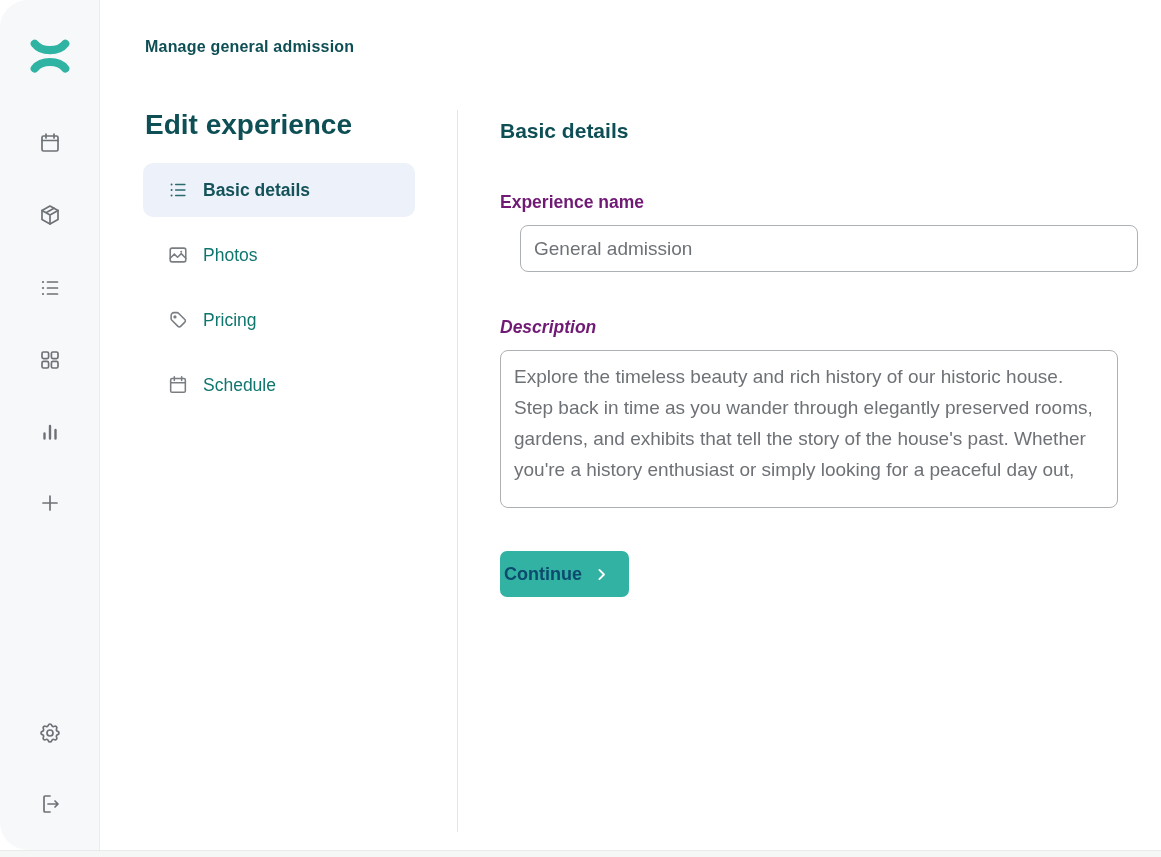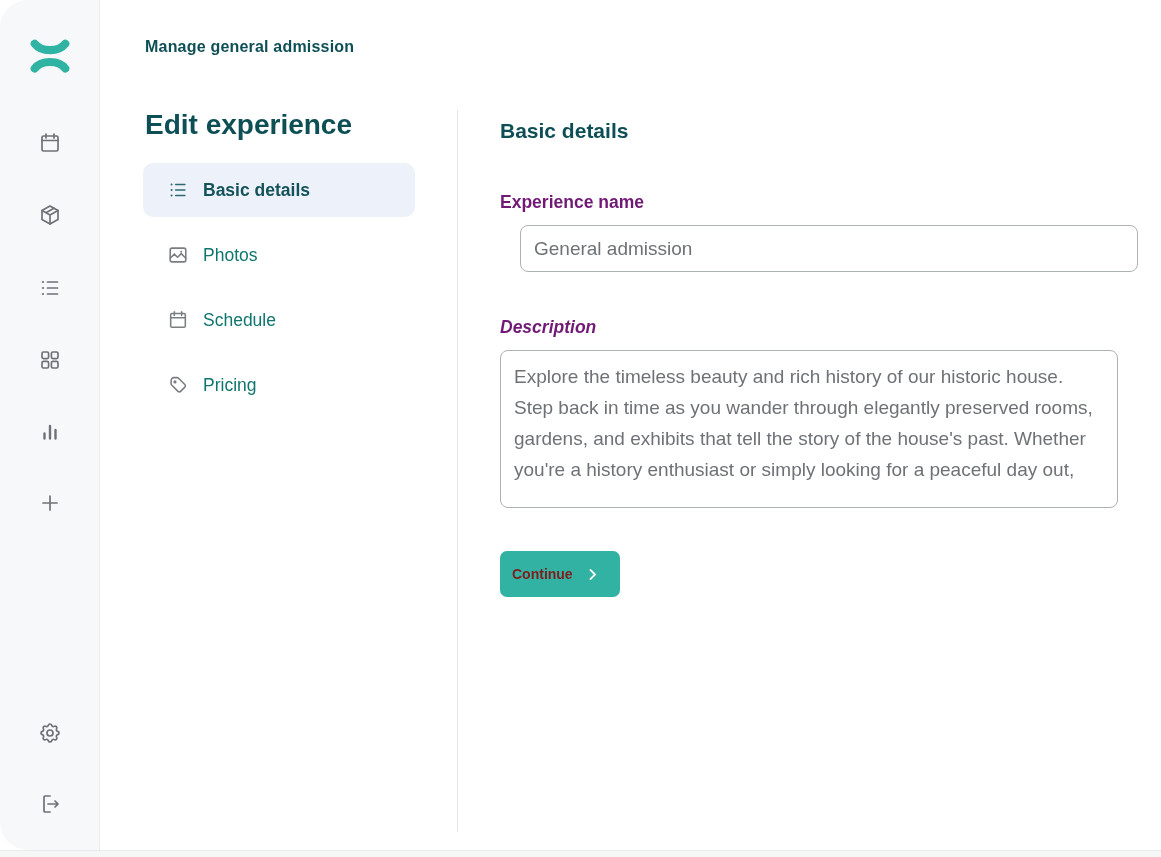--- a/index.html
+++ b/index.html
@@ -71,23 +71,23 @@
   .text-area{
     position:absolute;left:500px;top:350px;width:618px;height:158px;
     box-sizing:border-box;border:1.5px solid #aeb1b4;border-radius:8px;
     padding:10px 13px;font-family:"Liberation Sans", sans-serif;
     font-size:19px;line-height:31px;color:#6e7276;background:#fff;
     resize:none;outline:none;overflow:hidden;
   }
   .continue-btn{
     position:absolute;left:500px;top:551px;height:46px;
     display:inline-flex;align-items:center;gap:11px;
-    padding:0 19px 0 12px;border:none;border-radius:7px;
-    background:#32b2a2;color:#7f1d1d;cursor:pointer;
-    font-family:"Liberation Sans", sans-serif;font-size:14px;font-weight:700;
+    padding:0 19px 0 4px;border:none;border-radius:7px;
+    background:#32b2a2;color:#0c4a6e;cursor:pointer;
+    font-family:"Liberation Sans", sans-serif;font-size:18px;font-weight:700;
   }
   .continue-btn svg{width:17px;height:17px;stroke:#ffffff;fill:none;stroke-width:2.6;stroke-linecap:round;stroke-linejoin:round;}
 </style>
 </head>
 <body>
 
 <div class="screen">
   <div class="app">
 
     <div class="sidebar">
@@ -163,31 +163,31 @@
       <div class="nav-item">
         <svg viewBox="0 0 24 24">
           <rect x="3.5" y="4.5" width="17" height="15" rx="2"></rect>
           <path d="M3.5 15.5l4.5-4.5 3.5 3.5 4-4 5 5"></path>
           <path d="M15.5 8.5h.01" stroke-width="2.2"></path>
         </svg>
         <span>Photos</span>
       </div>
       <div class="nav-item">
         <svg viewBox="0 0 24 24">
+          <path d="M4.5 7v3.6c0 .54.21 1.05.59 1.43l6.9 6.9c.79.79 2.07.79 2.86 0l4.6-4.6c.79-.79.79-2.07 0-2.86l-6.9-6.9a2.02 2.02 0 0 0-1.43-.59H7.5a3 3 0 0 0-3 3z"></path>
+          <circle cx="8.7" cy="8.7" r="0.9"></circle>
+        </svg>
+        <span>Pricing</span>
+      </div>
+      <div class="nav-item">
+        <svg viewBox="0 0 24 24">
           <rect x="4" y="5" width="16" height="15" rx="1.5"></rect>
           <path d="M8 3v4M16 3v4M4 9.5h16"></path>
         </svg>
         <span>Schedule</span>
-      </div>
-      <div class="nav-item">
-        <svg viewBox="0 0 24 24">
-          <path d="M4.5 7v3.6c0 .54.21 1.05.59 1.43l6.9 6.9c.79.79 2.07.79 2.86 0l4.6-4.6c.79-.79.79-2.07 0-2.86l-6.9-6.9a2.02 2.02 0 0 0-1.43-.59H7.5a3 3 0 0 0-3 3z"></path>
-          <circle cx="8.7" cy="8.7" r="0.9"></circle>
-        </svg>
-        <span>Pricing</span>
       </div>
     </div>
 
     <div class="v-divider"></div>
 
     <div class="panel-heading">Basic details</div>
 
     <div class="field-label lbl-name">Experience name</div>
     <input class="text-input" type="text" value="General admission" style="">
 

